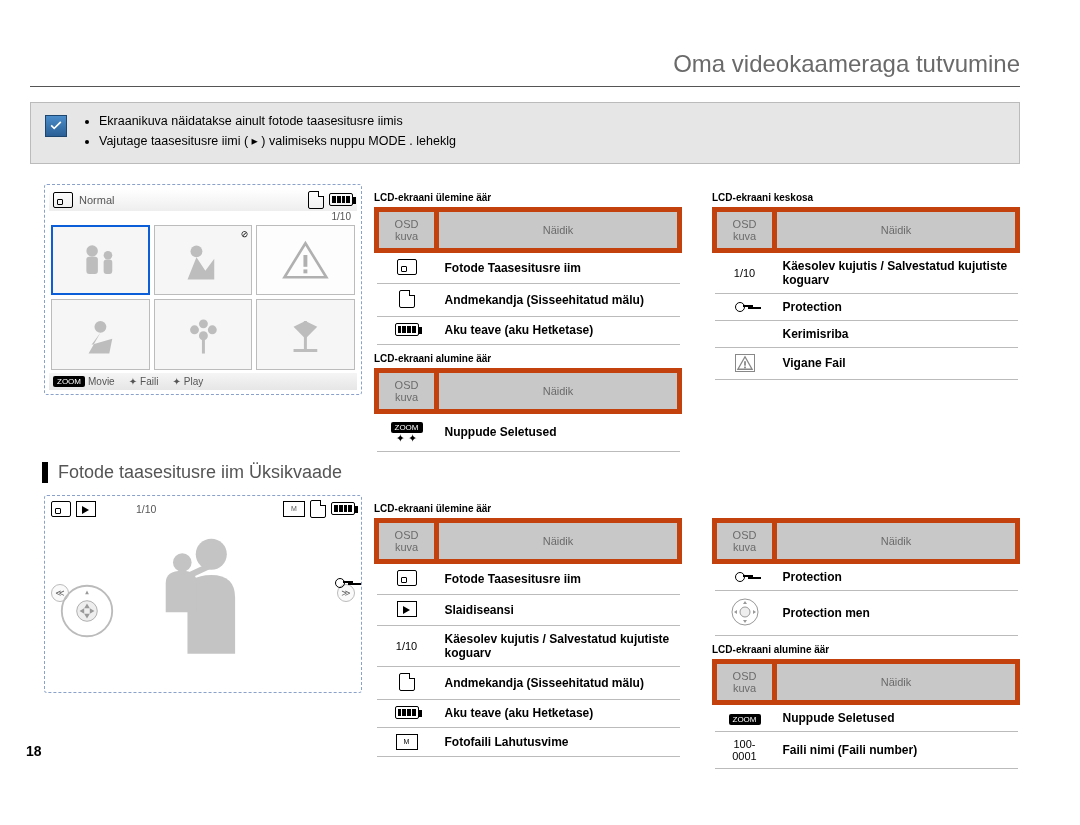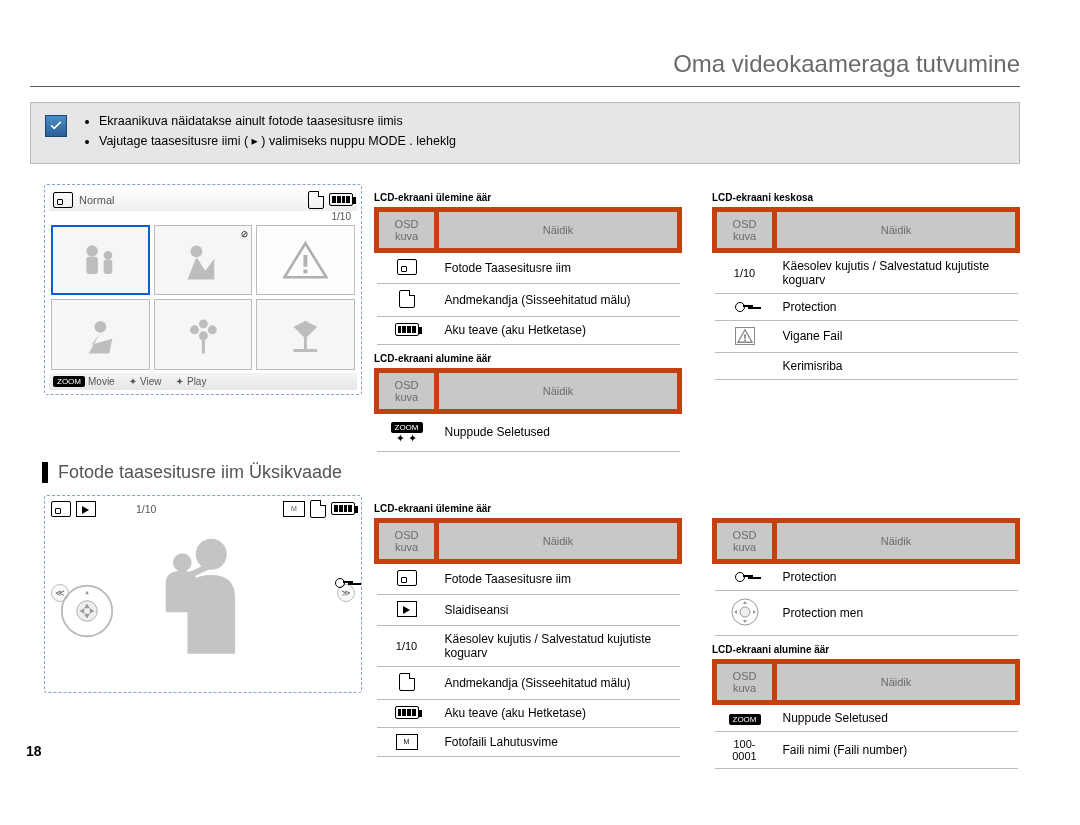--- a/index.html
+++ b/index.html
@@ -44,21 +44,21 @@
   .prevnext.l { left:6px; } .prevnext.r { right:6px; }
   .lock-side { position:absolute; right:6px; top:80px; font-size:11px; color:#666; }
   .single-bottom { position:absolute; bottom:4px; left:4px; right:4px; display:flex; align-items:center; background: linear-gradient(#f5f5f5,#e6e6e6); padding:3px 4px; font-size:10px; color:#555; }
   .single-bottom .spacer{flex:1;}
 
   .sub-h { font-weight: 700; font-size: 10px; margin: 8px 0 4px; }
   .tbl { width:100%; border-collapse: collapse; font-size: 12px; }
   .tbl thead td { background: #c8c8c8; color:#6b6b6b; padding:6px 8px; text-align:center; border:5px solid #c2410c; font-size:11px; }
   .tbl td { border-bottom: 1px solid #bbb; padding: 6px 8px; vertical-align: middle; }
   .tbl td.icon { width: 60px; text-align:center; font-size:11px; color:#000; }
-  .tbl td.txt { color:#000; }
+  .tbl td.txt { color:#000;font-weight:bold; }
 
   .ico-box { display:inline-block; width:20px; height:16px; border:1.5px solid #000; border-radius:2px; position:relative; }
   .ico-photo .c{position:absolute;left:3px;bottom:2px;width:6px;height:6px;border:1px solid #000;border-radius:1px;}
   .ico-card { display:inline-block; width:16px; height:18px; border:1.5px solid #000; border-radius:2px; position:relative; }
   .ico-card:before{content:"";position:absolute;right:-1px;top:-1px;width:5px;height:5px;background:#fff;border-left:1.5px solid #000;border-bottom:1.5px solid #000;}
   .ico-batt { display:inline-block; width:24px; height:13px; border:1.5px solid #000; border-radius:2px; position:relative; }
   .ico-batt:after{content:"";position:absolute;right:-4px;top:3px;width:3px;height:7px;background:#000;}
   .ico-batt .f{position:absolute;inset:2px;display:flex;gap:1px;}
   .ico-batt .f i{flex:1;background:#000;}
   .ico-tri { display:inline-block; width:20px; height:18px; border:1.5px solid #888; position:relative; }
@@ -161,21 +161,21 @@
                   <path d="M12 10 L20 6 L28 10 L20 18 Z"></path>
                 </g>
               </svg>
             </div>
         </div>
         <div class="lcd-bottom">
           <span>
               <span class="zoom-pill">ZOOM</span>
               <span>Movie</span>
             </span>
-          <span style="margin-left:10px">✦ <span>View</span></span>
+          <span style="margin-left:10px">✦ <span>Faili</span></span>
           <span style="margin-left:10px">✦ <span>Play</span></span>
         </div>
       </div>
     </div>
 
     <div class="right-cols">
       <div class="half">
         <div class="sub-h">LCD-ekraani ülemine äär</div>
         <table class="tbl">
           <thead>
@@ -232,32 +232,32 @@
               </tr>
             </thead>
           <tbody>
             <tr>
                 <td class="icon">1/10</td>
                 <td class="txt">Käesolev kujutis / Salvestatud kujutiste koguarv</td>
               </tr>
             <tr>
                 <td class="icon"><span class="ico-key"></span></td>
                 <td class="txt">Protection</td>
+              </tr>
+            <tr>
+                <td class="icon"></td>
+                <td class="txt">Kerimisriba</td>
               </tr>
             <tr>
                 <td class="icon"><span class="ico-tri"><svg viewBox="0 0 20 18">
                       <path d="M10 2 L18 16 L2 16 Z" fill="none" stroke="#888" stroke-width="1.5"></path>
                       <rect x="9" y="7" width="2" height="5" fill="#888"></rect>
                       <rect x="9" y="13" width="2" height="2" fill="#888"></rect>
                     </svg></span></td>
                 <td class="txt">Vigane Fail</td>
-              </tr>
-            <tr>
-                <td class="icon"></td>
-                <td class="txt">Kerimisriba</td>
               </tr>
           </tbody>
         </table>
       </div>
     </div>
   </div>
 
   <div class="section-title">Fotode taasesitusre iim  Üksikvaade</div>
 
   <div class="row">

